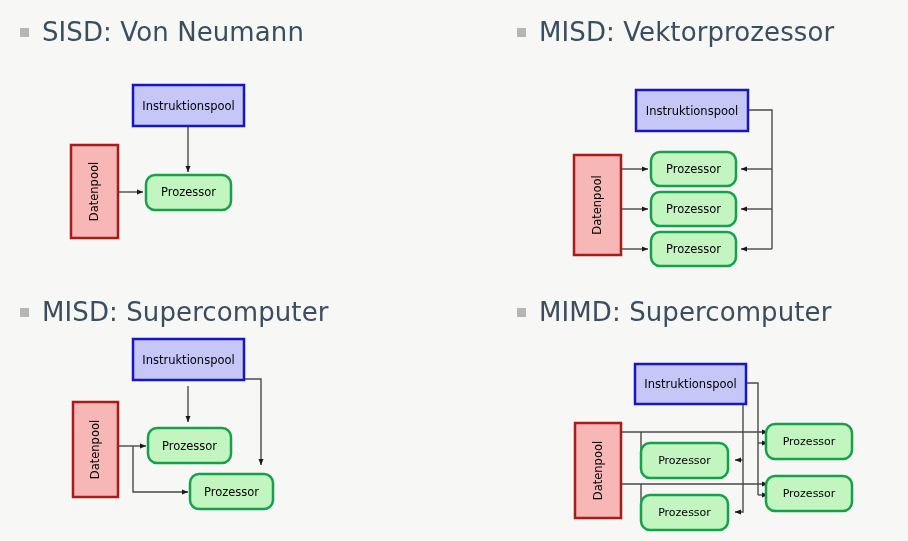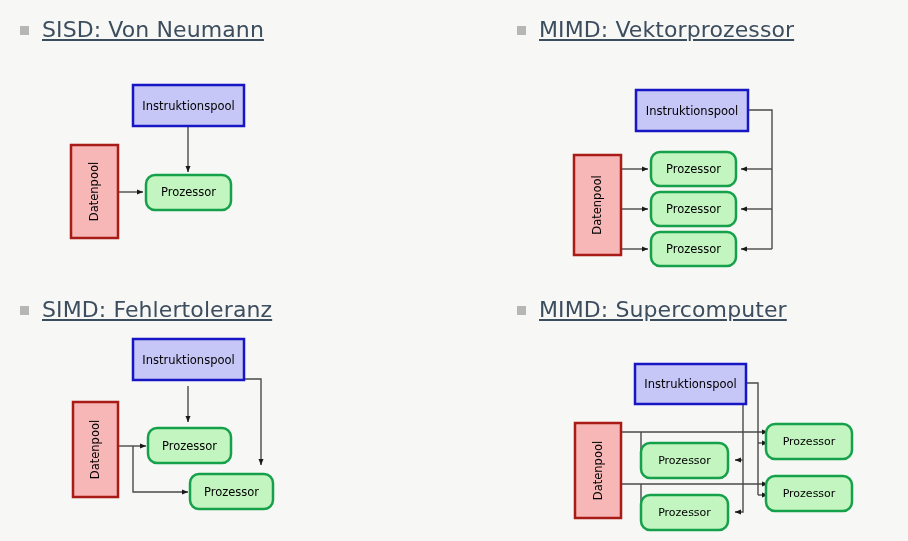--- a/index.html
+++ b/index.html
@@ -33,26 +33,25 @@
     white-space: nowrap;
   }
   .bullet {
     width: 9px;
     height: 9px;
     background: #b6b6b6;
     margin-right: 13px;
     flex: 0 0 auto;
   }
   .heading-text {
-    font-size: 22px;
+    font-size: 26px;
     color: #3c4d5e;
     font-family: "DejaVu Sans", sans-serif;
     letter-spacing: 0.1px;
     line-height: 1;
-    text-decoration: underline;
   }
 
   .diagram {
     position: absolute;
     left: 0;
     top: 0;
     padding-left: 28px;
   }
   svg { display: block; }
 
@@ -128,21 +127,21 @@
           <rect class="rect-proc" x="118" y="175" width="85" height="35" rx="9" ry="9"></rect>
           <text class="box-label" x="160.5" y="192.5">Prozessor</text>
         </g>
       </svg>
     </div>
   </div>
 
   <div class="quadrant q-tr">
     <div class="heading" style="left:63px; top:19px;">
       <span class="bullet"></span>
-      <span class="heading-text">MIMD: Vektorprozessor</span>
+      <span class="heading-text">MISD: Vektorprozessor</span>
     </div>
 
     <div class="diagram">
       <svg width="454" height="280" viewBox="0 0 454 280">
         <defs>
           <marker id="ah2" markerWidth="7" markerHeight="7" refX="6.2" refY="3" orient="auto" markerUnits="userSpaceOnUse">
             <path d="M0,0.4 L6.4,3 L0,5.6 z" fill="#1a1a1a"></path>
           </marker>
         </defs>
 
@@ -177,21 +176,21 @@
           <rect class="rect-proc" x="169" y="232" width="85" height="34" rx="9" ry="9"></rect>
           <text class="box-label" x="211.5" y="249.5">Prozessor</text>
         </g>
       </svg>
     </div>
   </div>
 
   <div class="quadrant q-bl">
     <div class="heading" style="left:20px; top:19px;">
       <span class="bullet"></span>
-      <span class="heading-text">SIMD: Fehlertoleranz</span>
+      <span class="heading-text">MISD: Supercomputer</span>
     </div>
 
     <div class="diagram">
       <svg width="454" height="261" viewBox="0 0 454 261">
         <defs>
           <marker id="ah3" markerWidth="7" markerHeight="7" refX="6.2" refY="3" orient="auto" markerUnits="userSpaceOnUse">
             <path d="M0,0.4 L6.4,3 L0,5.6 z" fill="#1a1a1a"></path>
           </marker>
         </defs>
 

